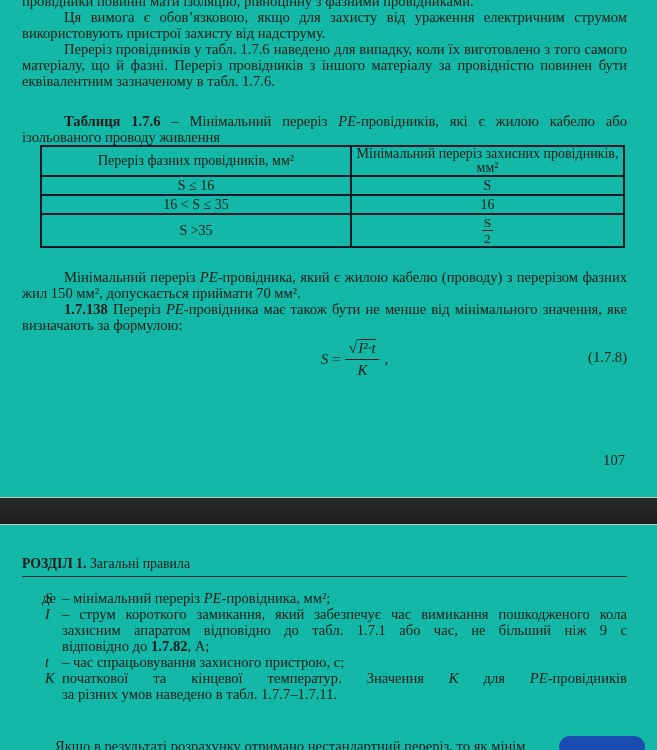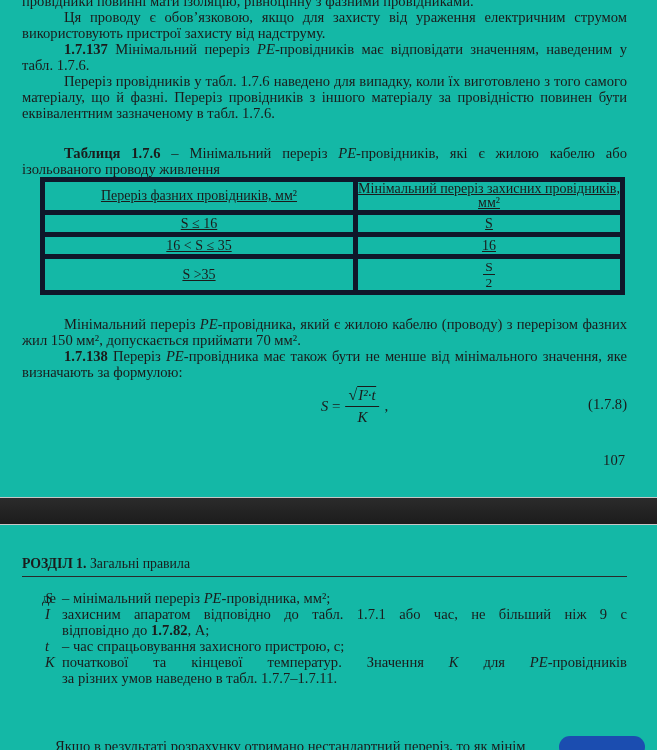--- a/index.html
+++ b/index.html
@@ -7,22 +7,22 @@
         font-family:"Liberation Serif","DejaVu Serif",serif;color:#1b1b1b;}
   .content{padding:0 30px 0 22px;}
   .p{font-size:14.6px;line-height:16px;text-align:justify;margin:0;}
   .ind{text-indent:42px;}
   .b{font-weight:bold;}
   .i{font-style:italic;}
   .cut-line{margin-top:-7px;white-space:nowrap;text-align:justify;}
   .cut-line::after{content:"";display:inline-block;width:100%;}
   .caption{margin-top:24px;}
   table.t176{border-collapse:collapse;margin:0 0 0 18px;width:585px;table-layout:fixed;}
-  table.t176 td,table.t176 th{border:5px solid #0f172a;text-align:center;vertical-align:middle;
-        font-size:14px;font-weight:normal;padding:0;text-decoration:underline;}
+  table.t176 td,table.t176 th{border:2px solid #0f172a;text-align:center;vertical-align:middle;
+        font-size:14px;font-weight:normal;padding:0;}
   table.t176{border:2px solid #3c3c3c;}
   th.h{line-height:14px;height:28px;padding:1px 6px;}
   td.r{height:17px;line-height:15px;}
   td.fr{height:31px;}
   .col1{width:308px;}
   .cellfrac{display:inline-block;text-align:center;line-height:13px;font-size:13.5px;vertical-align:middle;}
   .cellfrac .fn{display:block;border-bottom:1px solid #1b1b1b;padding:0 2px 1px;}
   .cellfrac .fd{display:block;padding-top:1px;}
   .p5{margin-top:21px;}
   .formula-row{position:relative;height:46px;margin-top:2px;}
@@ -52,23 +52,22 @@
         border-radius:11px;border:none;cursor:pointer;}
 </style>
 </head>
 <body>
 
 <div class="page">
   <div class="content">
     <div class="p cut-line">провідники повинні мати ізоляцію, рівноцінну з фазними провідниками.</div>
 
 
-    <p class="p ind"><span>Ця проводу є обов’язковою, якщо для захисту від ураження електричним струмом використовують пристрої захисту від надструму.</span></p>
+    <p class="p ind"><span>Ця вимога є обов’язковою, якщо для захисту від ураження електричним струмом використовують пристрої захисту від надструму.</span></p>
 
-    <p class="p ind"><span class="b">1.7.137 </span><span>Мінімальний переріз </span><span class="i">РЕ</span><span>-провідників має відповідати значенням, наведеним у табл. 1.7.6.</span></p>
 
     <p class="p ind"><span>Переріз провідників у табл. 1.7.6 наведено для випадку, коли їх виготовлено з того самого матеріалу, що й фазні. Переріз провідників з іншого матеріалу за провідністю повинен бути еквівалентним зазначеному в  табл. 1.7.6.</span></p>
 
     <p class="p ind caption"><span class="b">Таблиця 1.7.6</span><span> – Мінімальний переріз </span><span class="i">РЕ</span><span>-провідників, які є жилою кабелю або ізольованого проводу живлення</span></p>
 
     <table class="t176">
       <tbody>
         <tr>
           <th class="h col1">Переріз фазних провідників, мм²</th>
           <th class="h">Мінімальний переріз захисних провідників, мм²</th>
@@ -119,20 +118,21 @@
   <div class="deflist">
     <span class="de-word">де</span>
 
     <div class="def-item">
       <span class="def-var">S</span>
       <div class="def-line last"><span>– мінімальний переріз </span><span class="i">РЕ</span><span>-провідника, мм²;</span></div>
     </div>
 
     <div class="def-item">
       <span class="def-var">I</span>
+      <div class="def-line"><span>– струм короткого замикання, який забезпечує час вимикання пошкодженого кола</span></div>
       <div class="def-line"><span>захисним апаратом відповідно до табл. 1.7.1 або час, не більший ніж 9 с</span></div>
       <div class="def-line last"><span>відповідно до </span><span class="b">1.7.82</span><span>, А;</span></div>
     </div>
 
     <div class="def-item">
       <span class="def-var">t</span>
       <div class="def-line last"><span>– час спрацьовування захисного пристрою, с;</span></div>
     </div>
 
     <div class="def-item">

